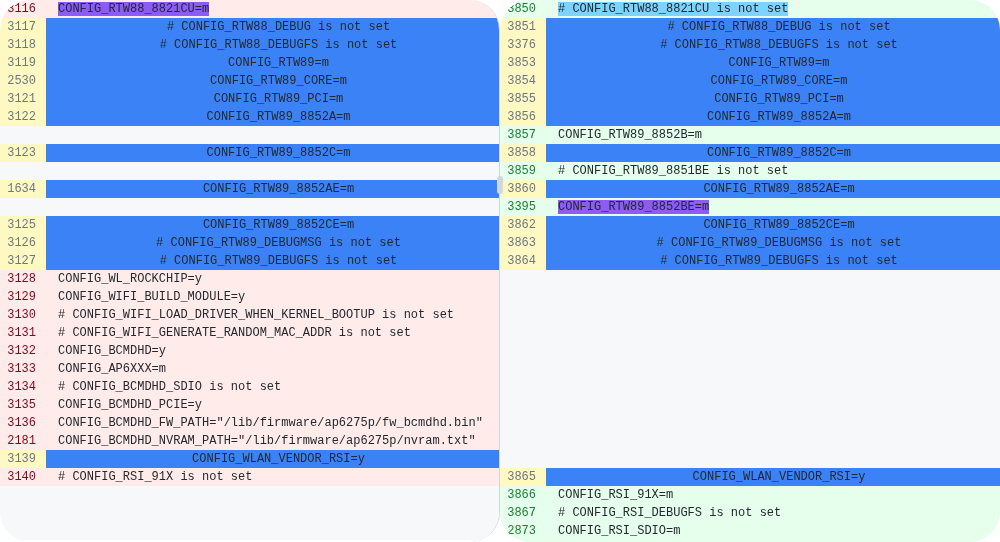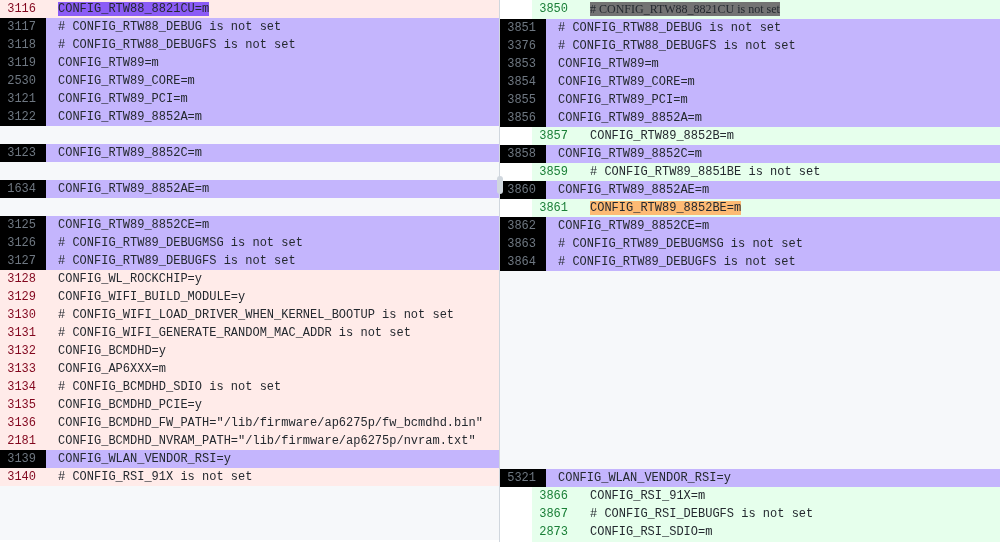--- a/index.html
+++ b/index.html
@@ -15,20 +15,21 @@
   }
   .diff-wrap {
     display: flex;
     width: 100%;
     height: 100%;
     position: relative;
   }
   .diff-side {
     flex: 1 1 50%;
     overflow: hidden;
+    border-radius: 30px;
   }
   .diff-side.left { border-right: 1px solid #d0d7de; }
   .row {
     display: flex;
     align-items: stretch;
     min-height: 18px;
   }
   .num {
     width: 46px;
     flex: 0 0 46px;
@@ -41,30 +42,30 @@
   }
   .code {
     flex: 1 1 auto;
     padding-left: 12px;
     white-space: pre;
     overflow: hidden;
   }
   
   .row.del .num   { background:#ffebe9; color:#82071e; }
   .row.del .code  { background:#ffebe9; }
-  .row.add .num   { background:#e6ffec; color:#1a7f37;margin-left:32px; }
+  .row.add .num   { background:#e6ffec; color:#1a7f37; }
   .row.add .code  { background:#e6ffec; }
-  .row.ctx .num   { background:#000000; }
-  .row.ctx .code  { background:#c4b5fd; }
+  .row.ctx .num   { background:#fef9c3; }
+  .row.ctx .code  { background:#3b82f6;text-align:center; }
   .row.empty .num  { background:#f6f8fa; color:transparent; }
   .row.empty .code { background:#f6f8fa; }
   
   .w-del { background:#8b5cf6; }
-  .w-add { background:#737373;font-family:Liberation Serif, serif; }
-  .w-sel { background:#fdba74; }
+  .w-add { background:#7dd3fc; }
+  .w-sel { background:#8b5cf6; }
   .gutter-marker {
     position: absolute;
     left: 497px;
     top: 176px;
     width: 6px;
     height: 18px;
     background:#d0d7de;
     border-radius:3px;
   }
 </style>
@@ -233,21 +234,21 @@
       </div>
       <div class="row add">
         <div class="num">3859</div>
         <div class="code"><span># CONFIG_RTW89_8851BE is not set</span></div>
       </div>
       <div class="row ctx">
         <div class="num">3860</div>
         <div class="code"><span>CONFIG_RTW89_8852AE=m</span></div>
       </div>
       <div class="row add">
-        <div class="num">3861</div>
+        <div class="num">3395</div>
         <div class="code"><span class="w-sel">CONFIG_RTW89_8852BE=m</span></div>
       </div>
       <div class="row ctx">
         <div class="num">3862</div>
         <div class="code"><span>CONFIG_RTW89_8852CE=m</span></div>
       </div>
       <div class="row ctx">
         <div class="num">3863</div>
         <div class="code"><span># CONFIG_RTW89_DEBUGMSG is not set</span></div>
       </div>
@@ -293,21 +294,21 @@
       </div>
       <div class="row empty">
         <div class="num"></div>
         <div class="code"></div>
       </div>
       <div class="row empty">
         <div class="num"></div>
         <div class="code"></div>
       </div>
       <div class="row ctx">
-        <div class="num">5321</div>
+        <div class="num">3865</div>
         <div class="code"><span>CONFIG_WLAN_VENDOR_RSI=y</span></div>
       </div>
       <div class="row add">
         <div class="num">3866</div>
         <div class="code"><span>CONFIG_RSI_91X=m</span></div>
       </div>
       <div class="row add">
         <div class="num">3867</div>
         <div class="code"><span># CONFIG_RSI_DEBUGFS is not set</span></div>
       </div>

